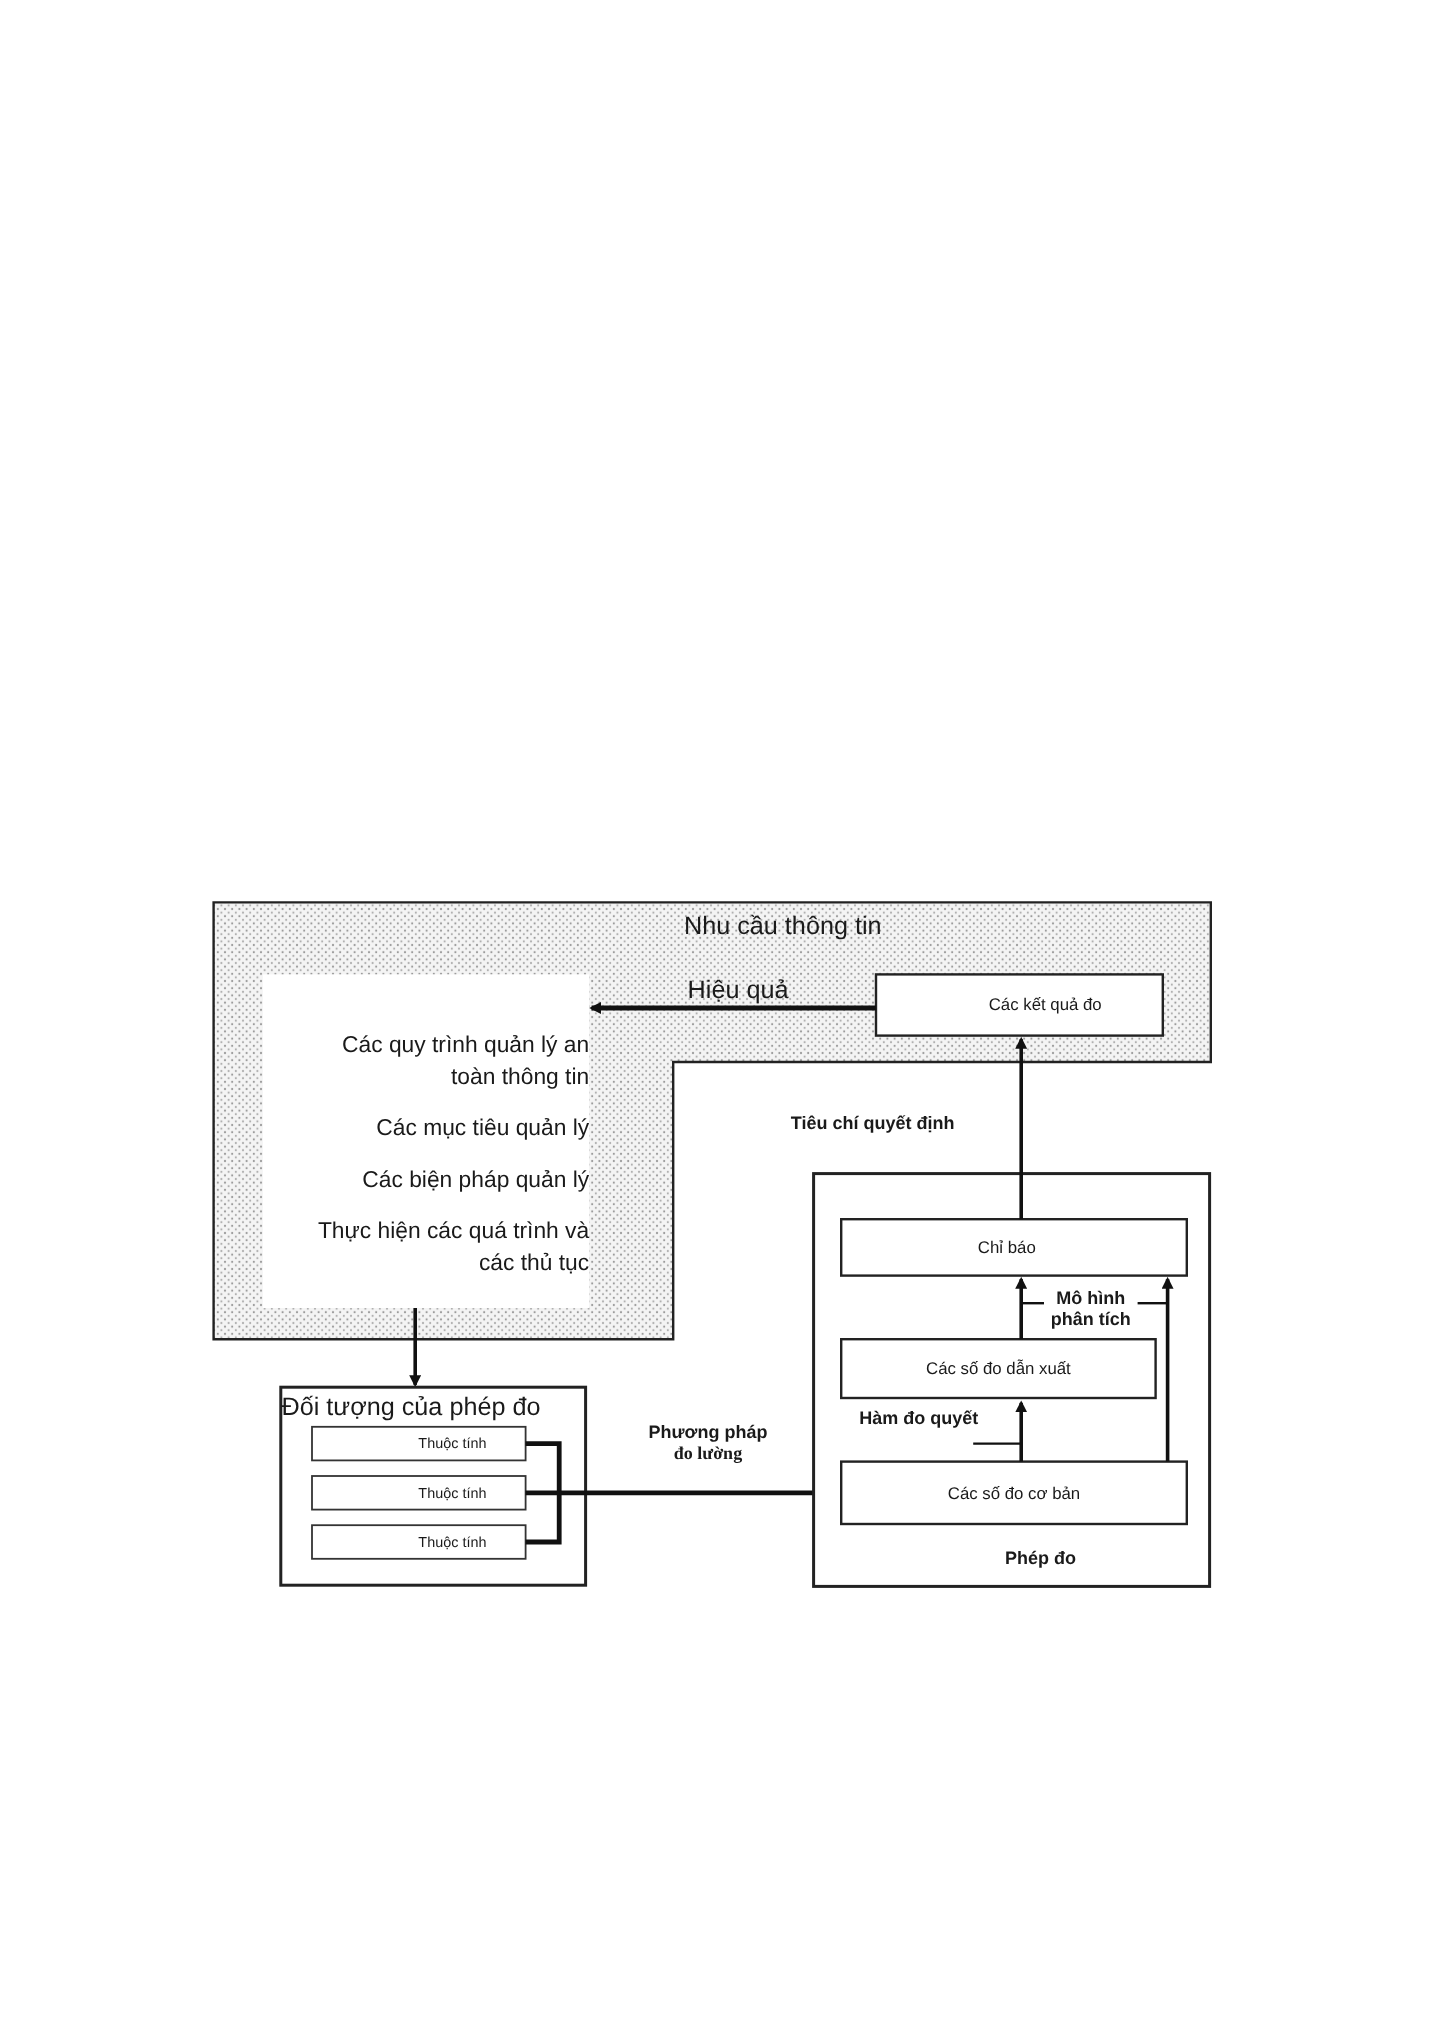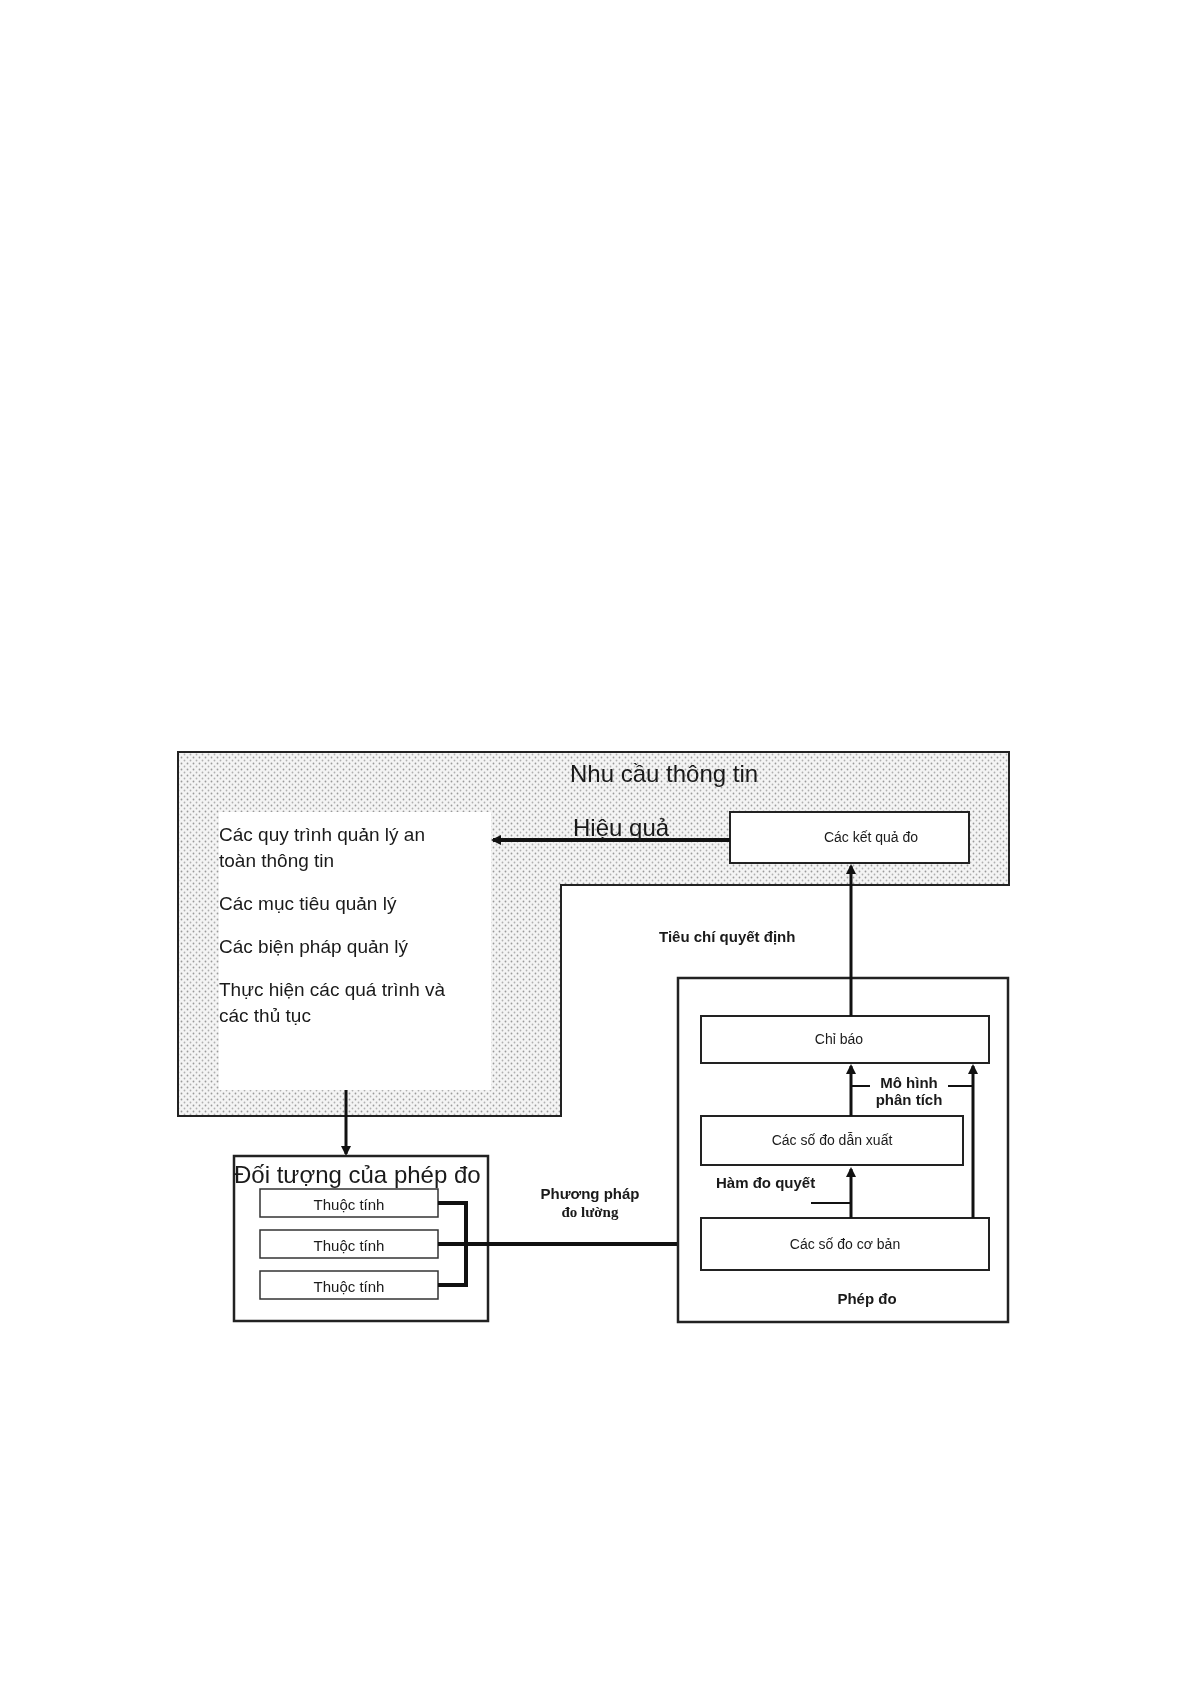--- a/index.html
+++ b/index.html
@@ -1,23 +1,23 @@
 <!DOCTYPE html>
 <html><head>
 <meta charset="utf-8">
 <style>
   html, body { margin:0; padding:0; background:#ffffff; }
   body { width:1191px; height:1685px; position:relative; overflow:hidden;
          font-family:"Liberation Sans", sans-serif; color:#1a1a1a; }
   svg.diagram { position:absolute; left:0; top:0; }
   .t { position:absolute; white-space:nowrap; text-align:center; }
-  .big { font-size:24px; }
+  .big { font-size:21px; }
   .mid { font-size:19px; line-height:26px; }
   .sm  { font-size:14px; }
-  .xs  { font-size:15px; }
+  .xs  { font-size:12px;padding-left:28px; }
   .bold { font-weight:bold; font-size:15px; }
 </style>
 </head>
 <body>
 
 <svg class="diagram" width="1191" height="1685">
   <defs>
     <pattern id="dots" width="6" height="6" patternUnits="userSpaceOnUse">
       <rect width="6" height="6" fill="#f4f4f4"></rect>
       <circle cx="1.5" cy="1.5" r="0.9" fill="#9a9a9a"></circle>
@@ -62,21 +62,21 @@
   <line x1="851" y1="1086" x2="870" y2="1086" stroke="#111" stroke-width="2"></line>
   <line x1="948" y1="1086" x2="973" y2="1086" stroke="#111" stroke-width="2"></line>
 
   <line x1="851" y1="1218" x2="851" y2="1169" stroke="#111" stroke-width="3" marker-end="url(#ah)"></line>
   <line x1="811" y1="1203" x2="851" y2="1203" stroke="#111" stroke-width="2"></line>
 </svg>
 
 <div class="t big" style="left:570px; top:760px;">Nhu cầu thông tin</div>
 <div class="t big" style="left:573px; top:814px;">Hiệu quả</div>
 
-<div style="position:absolute; left:219px; top:822px; width:272px; text-align:left;">
+<div style="position:absolute; left:219px; top:859px; width:272px; text-align:right;">
   <div class="mid">Các quy trình quản lý an</div>
   <div class="mid">toàn thông tin</div>
   <div class="mid" style="margin-top:17px;">Các mục tiêu quản lý</div>
   <div class="mid" style="margin-top:17px;">Các biện pháp quản lý</div>
   <div class="mid" style="margin-top:17px;">Thực hiện các quá trình và</div>
   <div class="mid">các thủ tục</div>
 </div>
 
 <div class="t sm" style="left:730px; top:829px; width:282px;">Các kết quả đo</div>
 <div class="t bold" style="left:659px; top:928px;">Tiêu chí quyết định</div>

